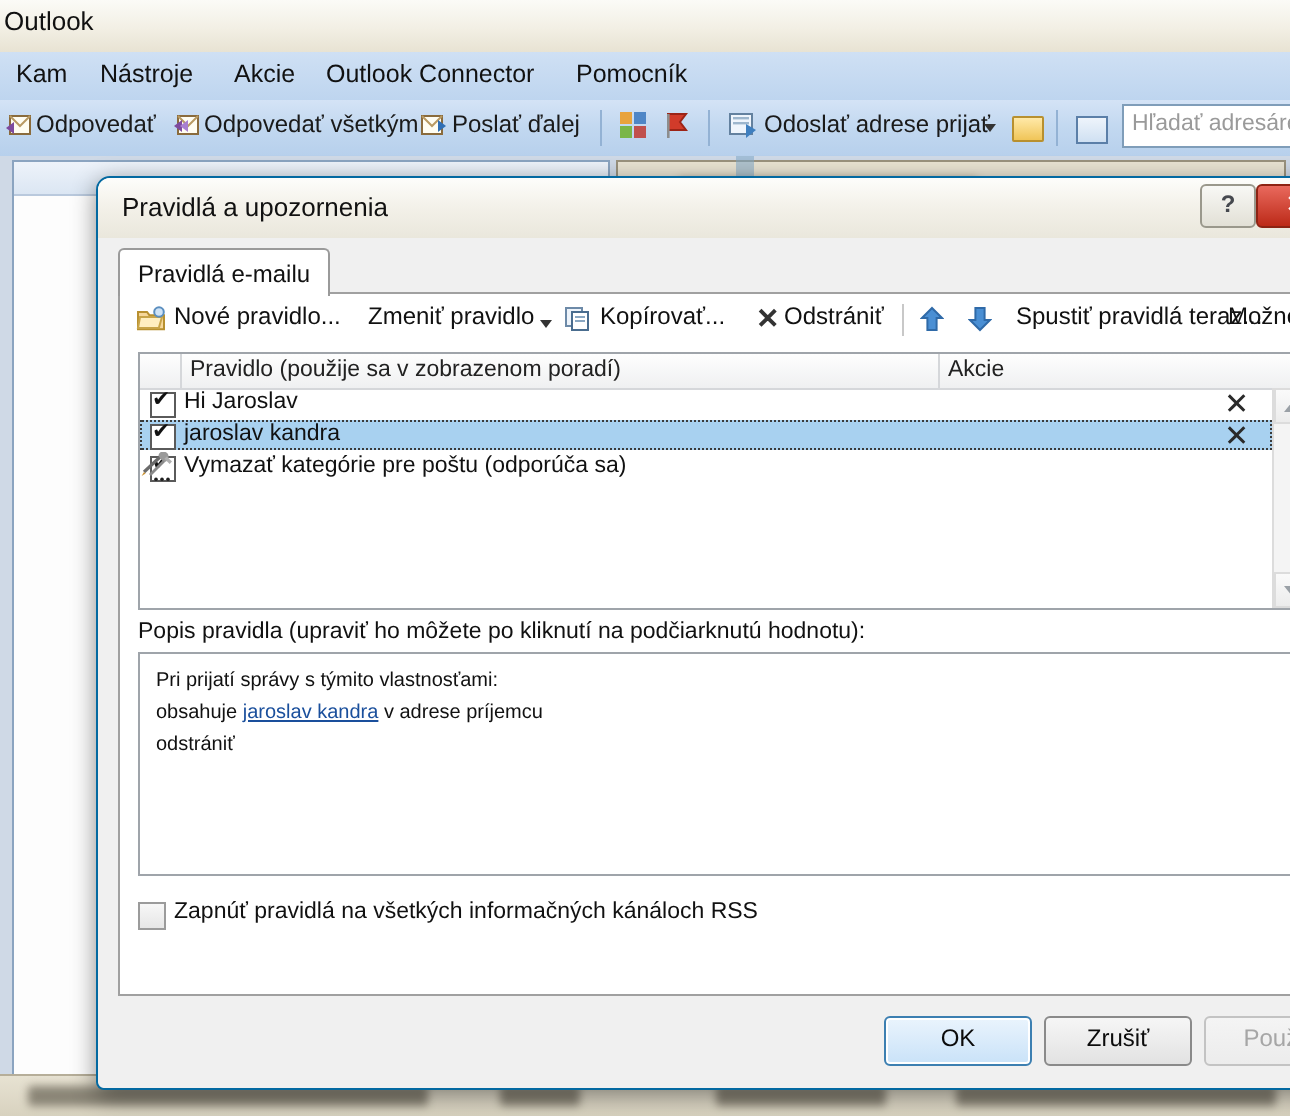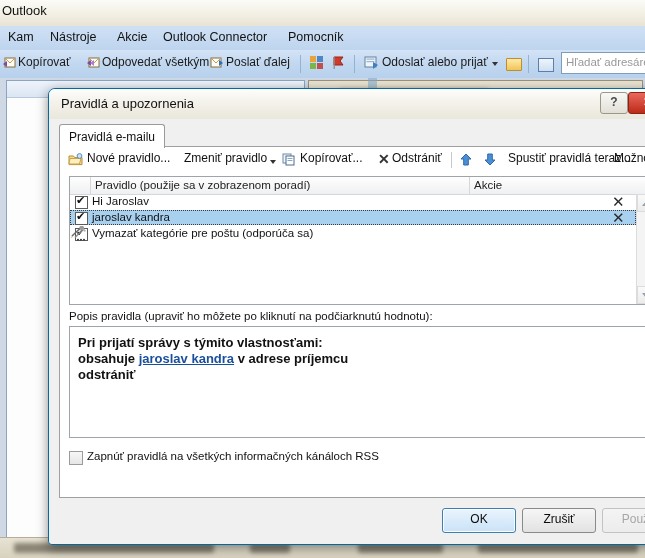--- a/index.html
+++ b/index.html
@@ -241,21 +241,21 @@
 
   
   .desc-label {
     position:absolute; left:9px; top:163px; font-size:11.5px; color:#111; white-space:nowrap;
   }
   .desc-box {
     position:absolute; left:9px; top:179px; right:9px; height:110px;
     border:1px solid #9fa4aa; background:#fff;
   }
   .desc-line {
-    position:absolute; left:8px; font-size:13px; color:#111; white-space:nowrap;font-weight:bold;
+    position:absolute; left:8px; font-size:10px; color:#111; white-space:nowrap;
   }
   .desc-link { color:#1a4f9c; text-decoration:underline; }
 
   .rss-row {
     position:absolute; left:9px; top:303px; height:16px;
   }
   .rss-chk {
     position:absolute; left:0; top:1px; width:12px; height:12px;
     background:linear-gradient(#f7f7f7,#e6e6e6); border:1px solid #9b9b9b;
   }
@@ -303,21 +303,21 @@
 
   <div class="ol-toolbar">
 
     <span class="ico" style="left:2px; top:7px; width:14px;height:12px;">
       <svg width="14" height="12" viewBox="0 0 14 12">
           <rect x="3" y="1" width="10" height="9" fill="#fffdf2" stroke="#8a6b3c"></rect>
           <path d="M3 1 L8 6 L13 1" fill="none" stroke="#b99a63"></path>
           <path d="M5 4 L1 7 L5 10 Z" fill="#7d4a9e"></path>
         </svg>
     </span>
-    <span class="tb-item" style="left:18px;">Kopírovať</span>
+    <span class="tb-item" style="left:18px;">Odpovedať</span>
 
     <span class="ico" style="left:86px; top:7px; width:14px;height:12px;">
       <svg width="14" height="12" viewBox="0 0 14 12">
           <rect x="3" y="1" width="10" height="9" fill="#fffdf2" stroke="#8a6b3c"></rect>
           <path d="M3 1 L8 6 L13 1" fill="none" stroke="#b99a63"></path>
           <path d="M5 3 L1 6 L5 9 Z" fill="#7d4a9e"></path>
           <path d="M8 3 L4 6 L8 9 Z" fill="#a97fd0"></path>
         </svg>
     </span>
     <span class="tb-item" style="left:102px;">Odpovedať všetkým</span>
@@ -350,21 +350,21 @@
     <span class="tb-sep" style="left:354px;"></span>
 
     <span class="ico" style="left:364px; top:6px; width:15px;height:14px;">
       <svg width="15" height="14" viewBox="0 0 15 14">
           <rect x="1" y="1" width="11" height="10" fill="#eff5fc" stroke="#63819f"></rect>
           <rect x="2.5" y="2.5" width="8" height="1.2" fill="#9db6cd"></rect>
           <rect x="2.5" y="5" width="8" height="1.2" fill="#9db6cd"></rect>
           <path d="M9 13 L14 9 L9 6 Z" fill="#3f7fbf"></path>
         </svg>
     </span>
-    <span class="tb-item" style="left:382px;">Odoslať alebo prijať</span>
+    <span class="tb-item" style="left:382px;">Odoslať adrese prijať</span>
     <span class="drop-caret" style="left:492px; top:12px;"></span>
 
     <span class="ico ico-folder" style="left:506px; top:8px;"></span>
     <span class="tb-sep" style="left:528px;"></span>
     <span class="ico ico-book" style="left:538px; top:8px;"></span>
   </div>
 
   <div class="search-box">
     <span>Hľadať adresáre</span>
   </div>

